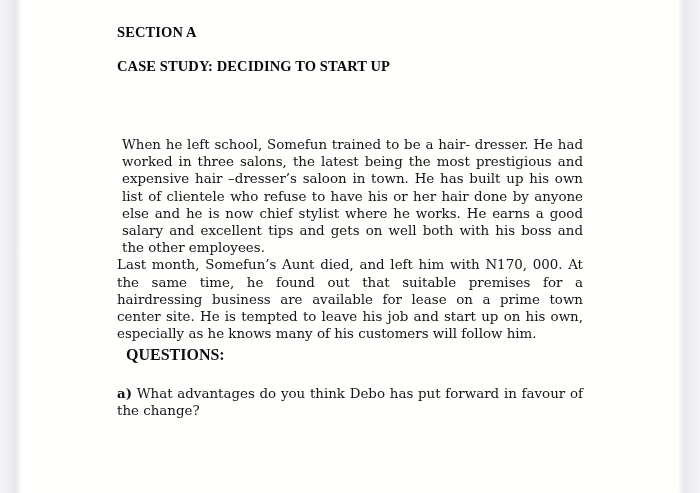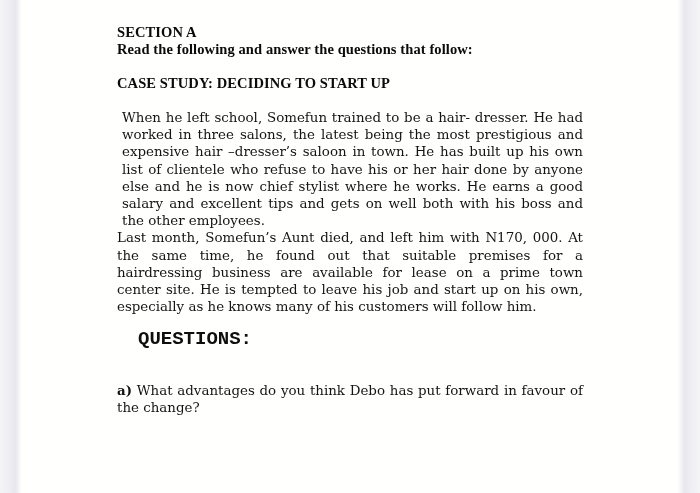--- a/index.html
+++ b/index.html
@@ -72,30 +72,30 @@
     font-family: "DejaVu Serif", "Liberation Serif", serif;
     font-size: 13.4px;
     line-height: 17.2px;
     color: #141414;
     text-align: justify;
     text-justify: inter-word;
     margin: 0;
     -webkit-font-smoothing: antialiased;
   }
 
-  .first-indent { padding-left: 5px; }
+  .first-indent { padding-left: 5px; margin-top: 44px; }
 
   .q-head {
-    font-family: Liberation Mono, monospace;
+    font-family: Liberation Serif, serif;
     font-weight: bold;
-    font-size: 19px;
+    font-size: 16px;
     line-height: 17.2px;
     color: #0e0e0e;
     padding-left: 5px;
-    margin: 16px;
+    margin: 4px;
   }
 
   .question {
     font-family: "DejaVu Serif", "Liberation Serif", serif;
     font-size: 13.4px;
     line-height: 17.2px;
     color: #141414;
     text-align: justify;
     text-justify: inter-word;
     margin: 0;
@@ -111,21 +111,20 @@
 <div class="viewport">
 
   <div class="gutter gutter-left"></div>
   <div class="gutter gutter-right"></div>
 
   <div class="page">
     <div class="content">
 
       <div class="head">SECTION A</div>
 
-      <div class="head">Read the following and answer the questions that follow:</div>
 
       <div class="spacer-head"></div>
 
       <div class="head">CASE STUDY:  DECIDING TO START UP</div>
 
       <div class="spacer-head"></div>
 
       <p class="body-par first-indent">When he left school, Somefun trained to be a hair- dresser. He had worked in three salons, the latest being the most prestigious and expensive hair –dresser’s saloon in town. He has built up his own list of clientele who refuse to have his or her hair done by anyone else and he is now chief stylist where he works. He earns a good salary and excellent tips and gets on well both with his boss and the other employees.</p>
 
       <p class="body-par">Last month, Somefun’s Aunt died, and left him with N170, 000. At the same time, he found out that suitable premises for a hairdressing business are available for lease on a prime town center site. He is tempted to leave his job and start up on his own, especially as he knows many of his customers will follow him.</p>

